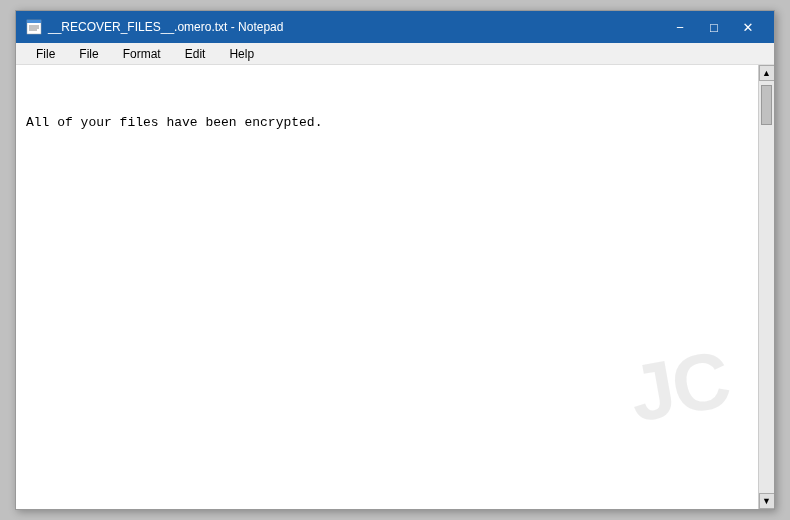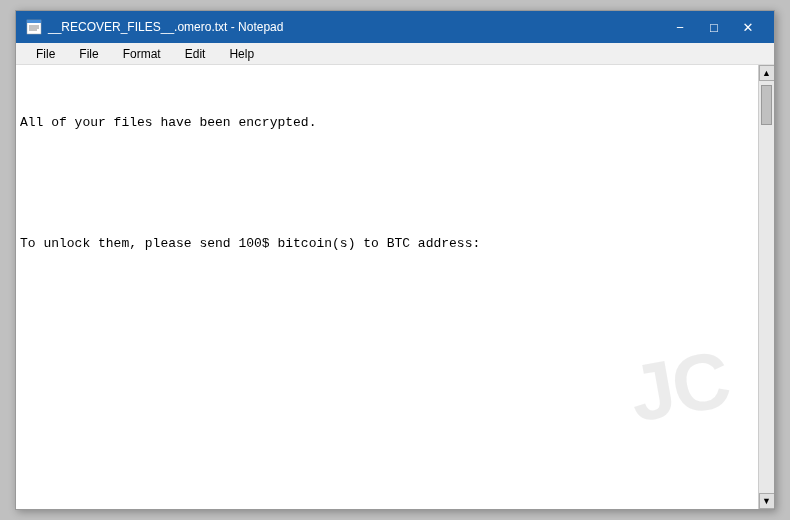--- a/index.html
+++ b/index.html
@@ -90,21 +90,21 @@
 
     .content-area {
       flex: 1;
       display: flex;
       overflow: hidden;
       position: relative;
     }
 
     .text-content {
       flex: 1;
-      padding: 8px 4px;
+      padding: 8px 10px;
       font-family: 'Courier New', Courier, monospace;
       font-size: 13px;
       line-height: 1.55;
       color: #000;
       overflow-y: auto;
       white-space: pre-wrap;
       background: #fff;
       position: relative;
     }
 
@@ -191,21 +191,20 @@
     <span class="menu-item">File</span>
     <span class="menu-item">Format</span>
     <span class="menu-item">Edit</span>
     <span class="menu-item">Help</span>
   </div>
 
   <div class="content-area">
     <div class="text-content">
       <div>All of your files have been encrypted.</div>
       <div>&nbsp;</div>
-      <div>To unlock them, please send 100$ bitcoin(s) to BTC address:</div>
       <div>&nbsp;</div>
       
       
       
       
       
       <div class="watermark">JC</div>
     </div>
     <div class="scrollbar">
       <div class="scrollbar-btn">▲</div>

